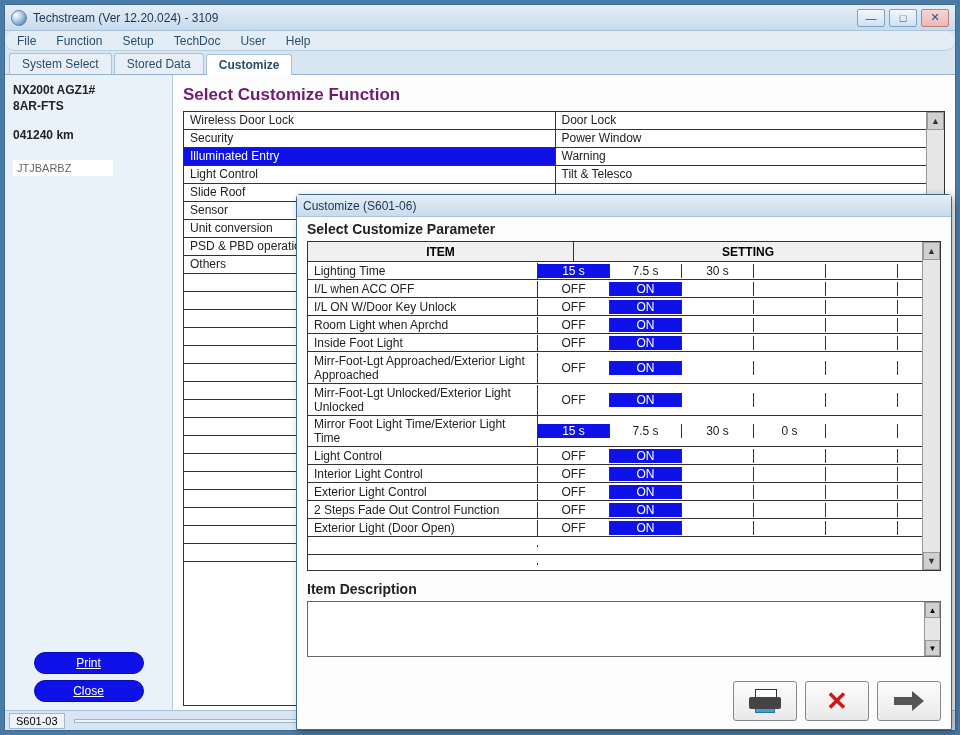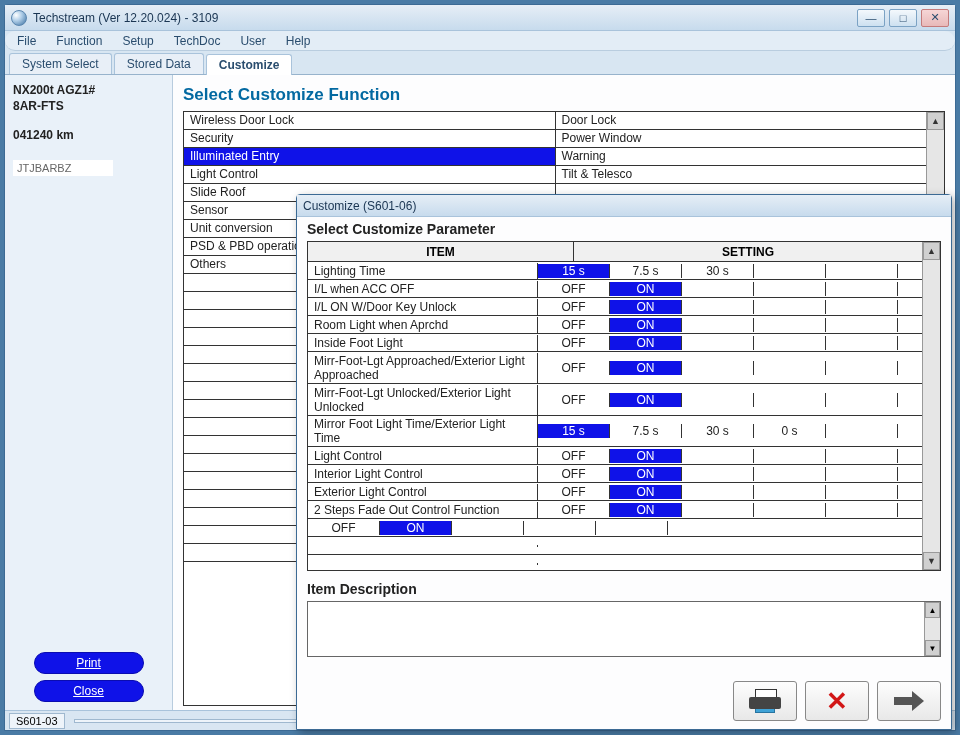--- a/index.html
+++ b/index.html
@@ -131,21 +131,21 @@
   .main-panel {
     flex: 1;
     background: #fdfdfe;
     padding: 10px 10px 4px 10px;
     display: flex;
     flex-direction: column;
     position: relative;
   }
   .main-panel h2 {
     font-size: 17px;
-    color: #0369a1;
+    color: #701a75;
     margin-bottom: 6px;
     font-weight: bold;
   }
   .func-grid {
     border: 1px solid #333;
     flex: 1;
     overflow: hidden;
     position: relative;
     background:#fff;
   }
@@ -635,20 +635,21 @@
               <div class="pt-item">2 Steps Fade Out Control Function</div>
               <div class="pt-settings">
                 <div class="pt-opt">OFF</div>
                 <div class="pt-opt sel">ON</div>
                 <div class="pt-opt"></div>
                 <div class="pt-opt"></div>
                 <div class="pt-opt"></div>
               </div>
             </div>
             <div class="pt-row">
+              <div class="pt-item">Exterior Light (Door Open)</div>
               <div class="pt-settings">
                 <div class="pt-opt">OFF</div>
                 <div class="pt-opt sel">ON</div>
                 <div class="pt-opt"></div>
                 <div class="pt-opt"></div>
                 <div class="pt-opt"></div>
               </div>
             </div>
             <div class="pt-row">
               <div class="pt-item"></div>

